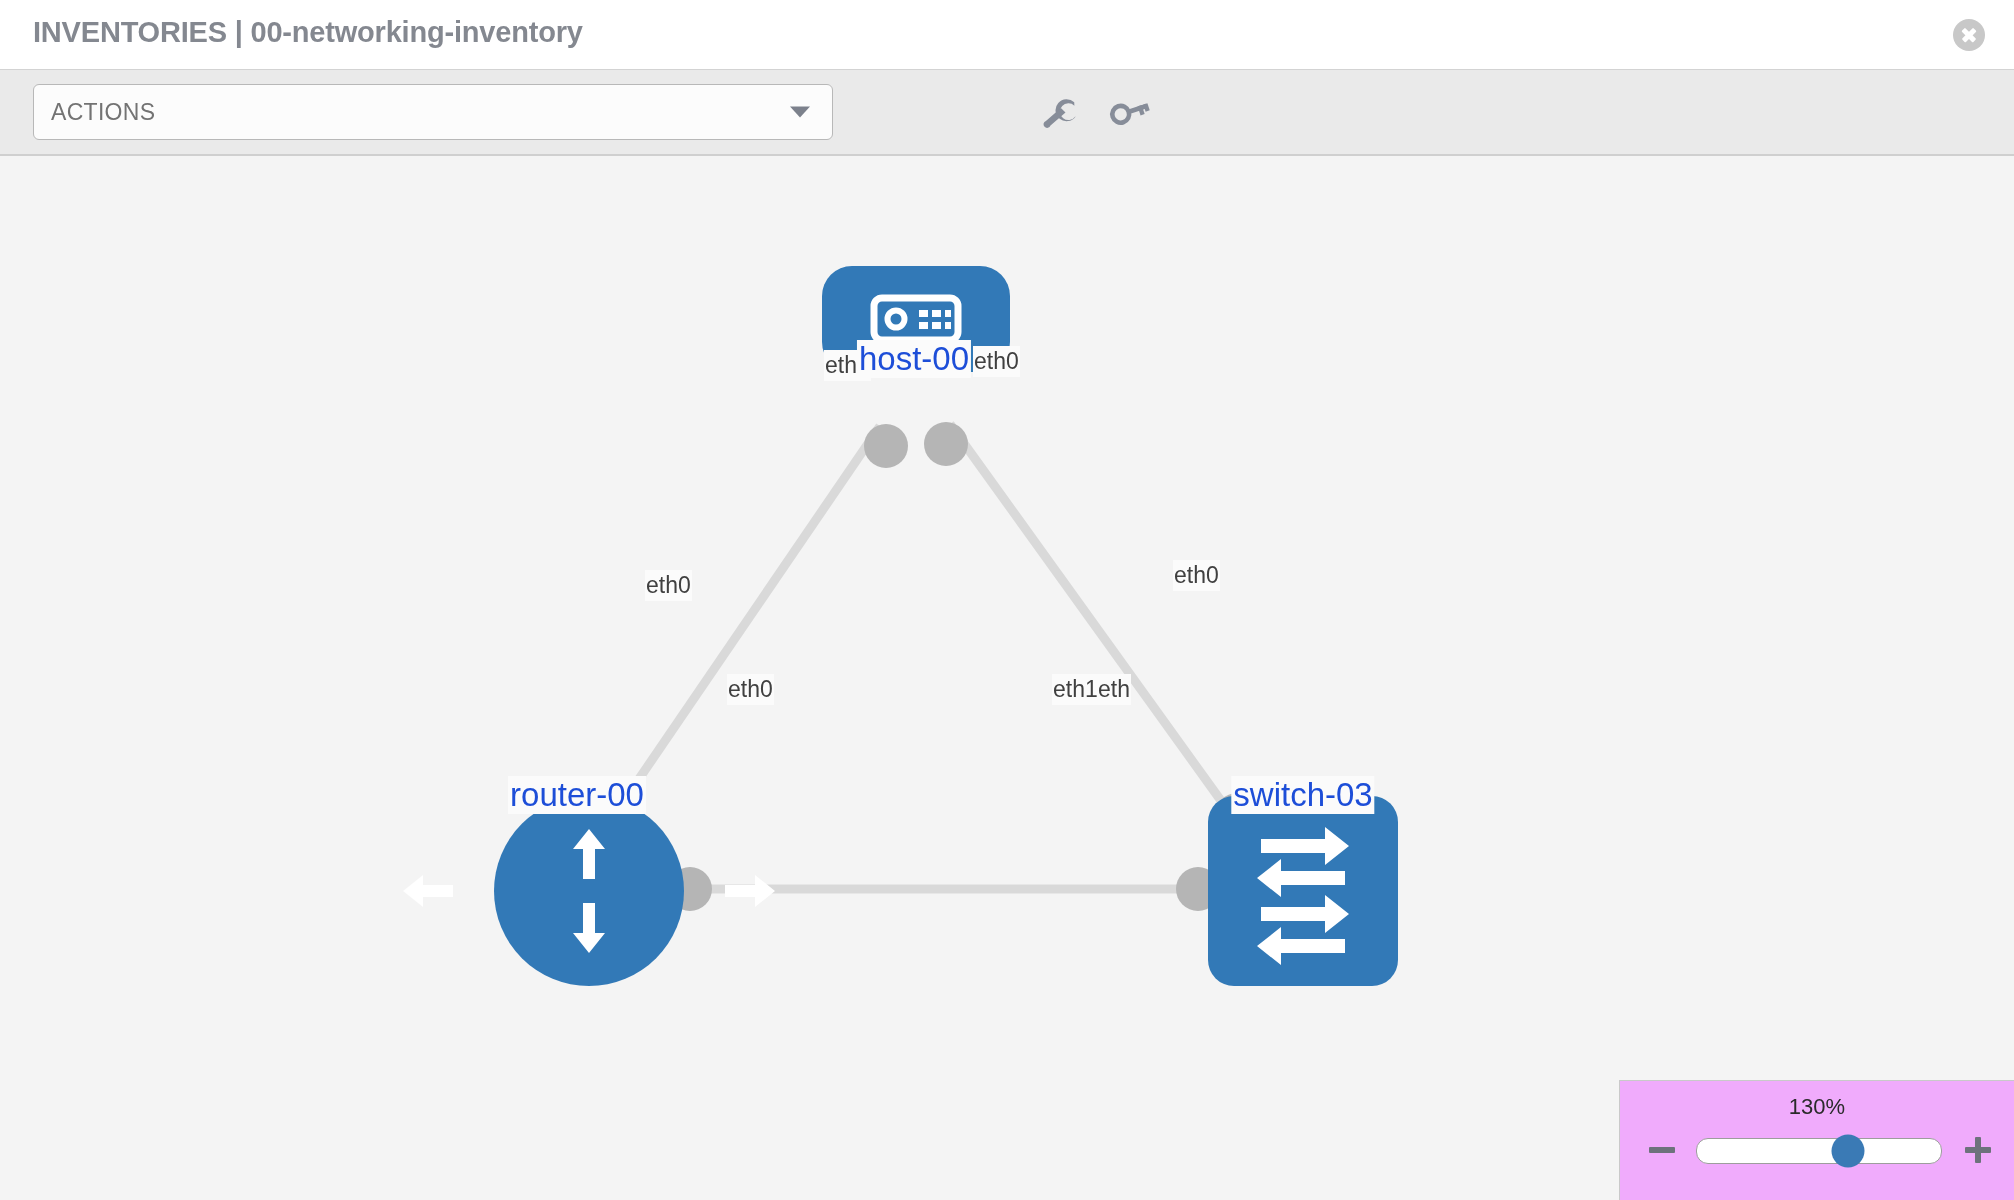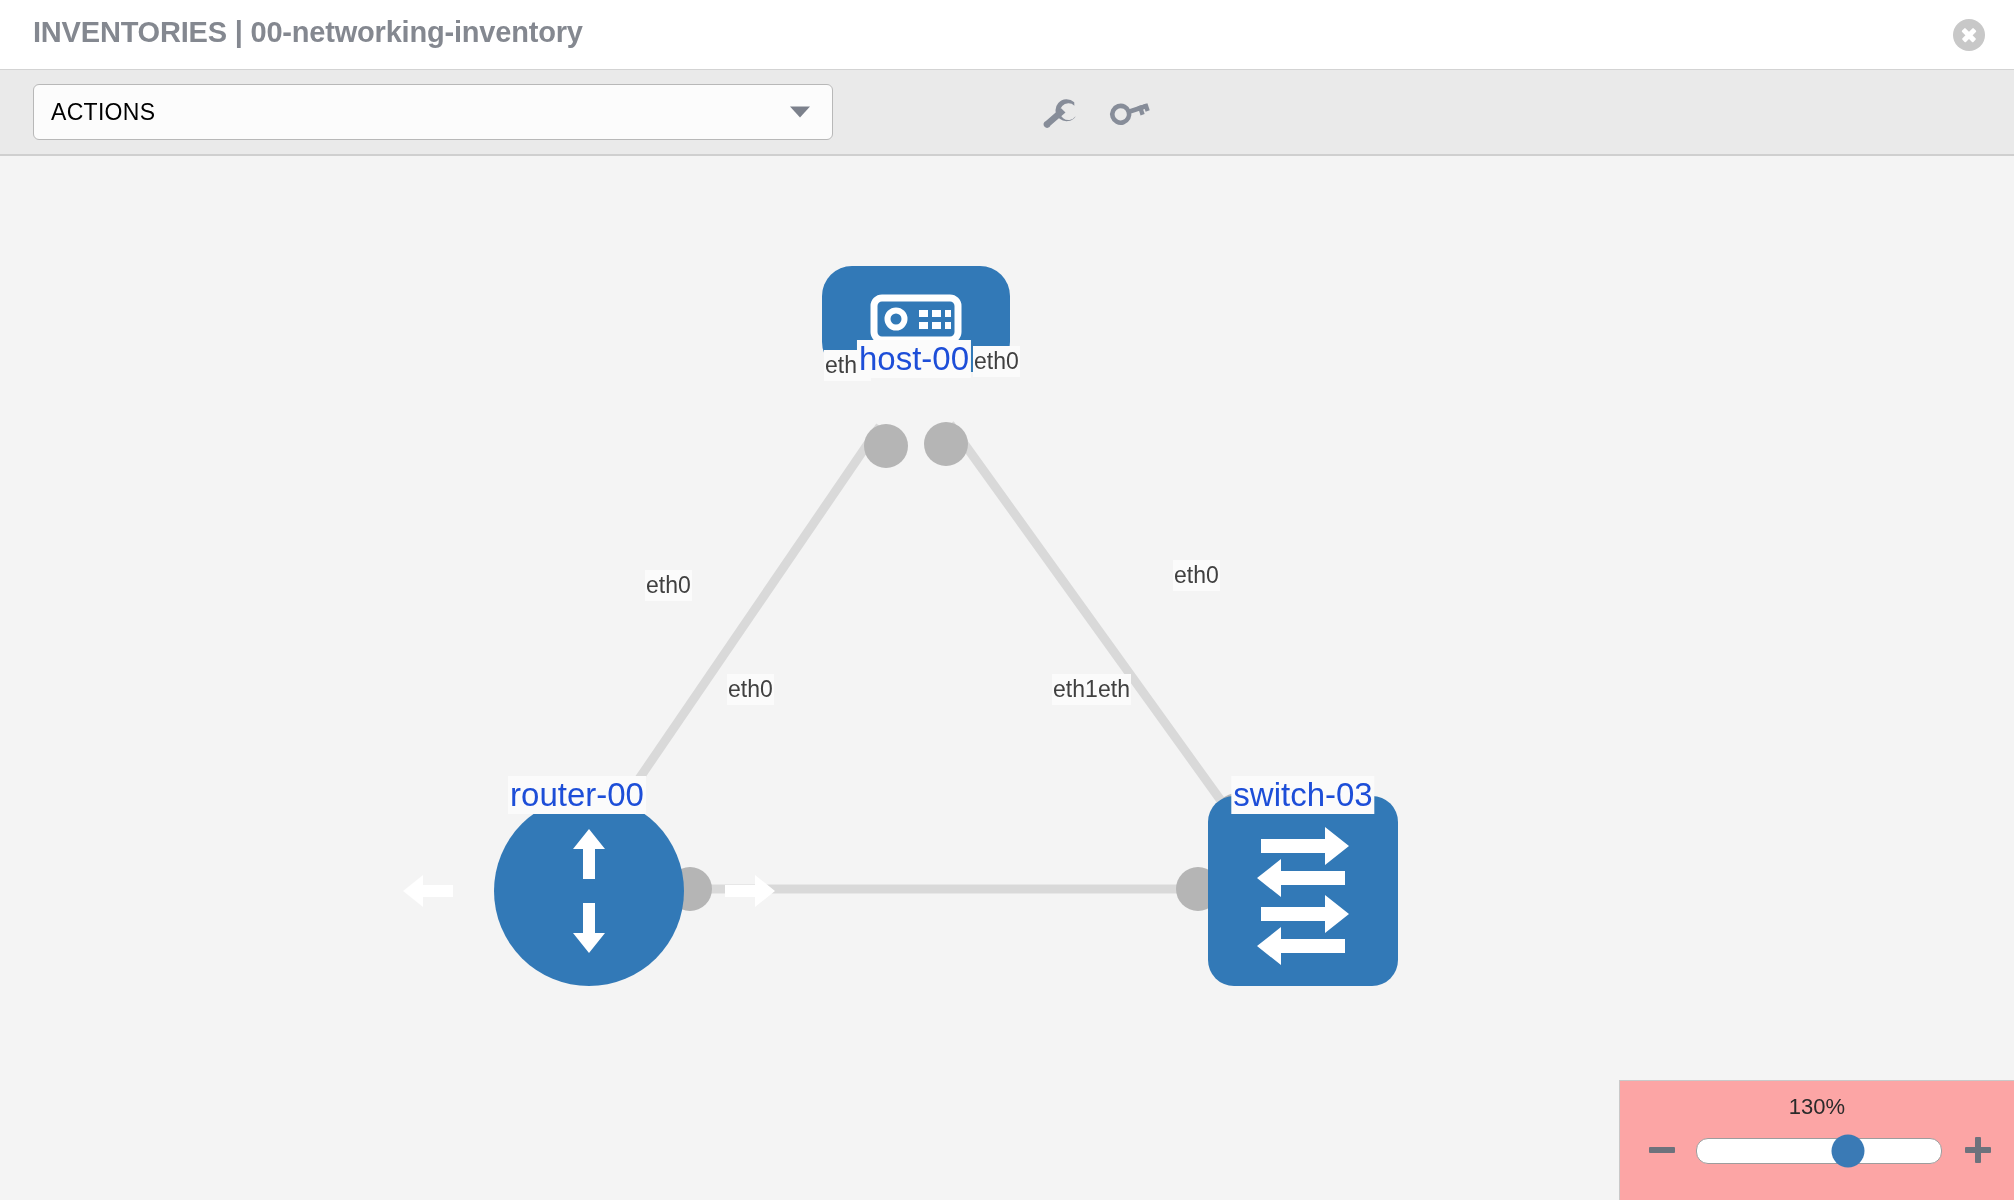--- a/index.html
+++ b/index.html
@@ -76,21 +76,21 @@
     border-radius: 6px;
     box-sizing: border-box;
     cursor: pointer;
   }
   .select-box .sel-label {
     position: absolute;
     left: 17px;
     top: 50%;
     transform: translateY(-50%);
     font-size: 23px;
-    color: #000000;
+    color: #737373;
     white-space: nowrap;
     letter-spacing: 0.3px;
   }
   .caret {
     position: absolute;
     right: 22px;
     top: 50%;
     transform: translateY(-50%);
     width: 0; height: 0;
     border-left: 10px solid transparent;
@@ -152,21 +152,21 @@
     padding: 2px 1px;
   }
 
   
   .zoom-control {
     position: absolute;
     left: 1619px;
     top: 1080px;
     width: 395px;
     height: 120px;
-    background: #fca5a5;
+    background: #f0abfc;
     border-top: 1px solid #c9c9c9;
     border-left: 1px solid #c9c9c9;
     box-sizing: border-box;
   }
   .zoom-pct {
     position: absolute;
     left: 0; right: 0;
     top: 13px;
     text-align: center;
     font-size: 22px;

